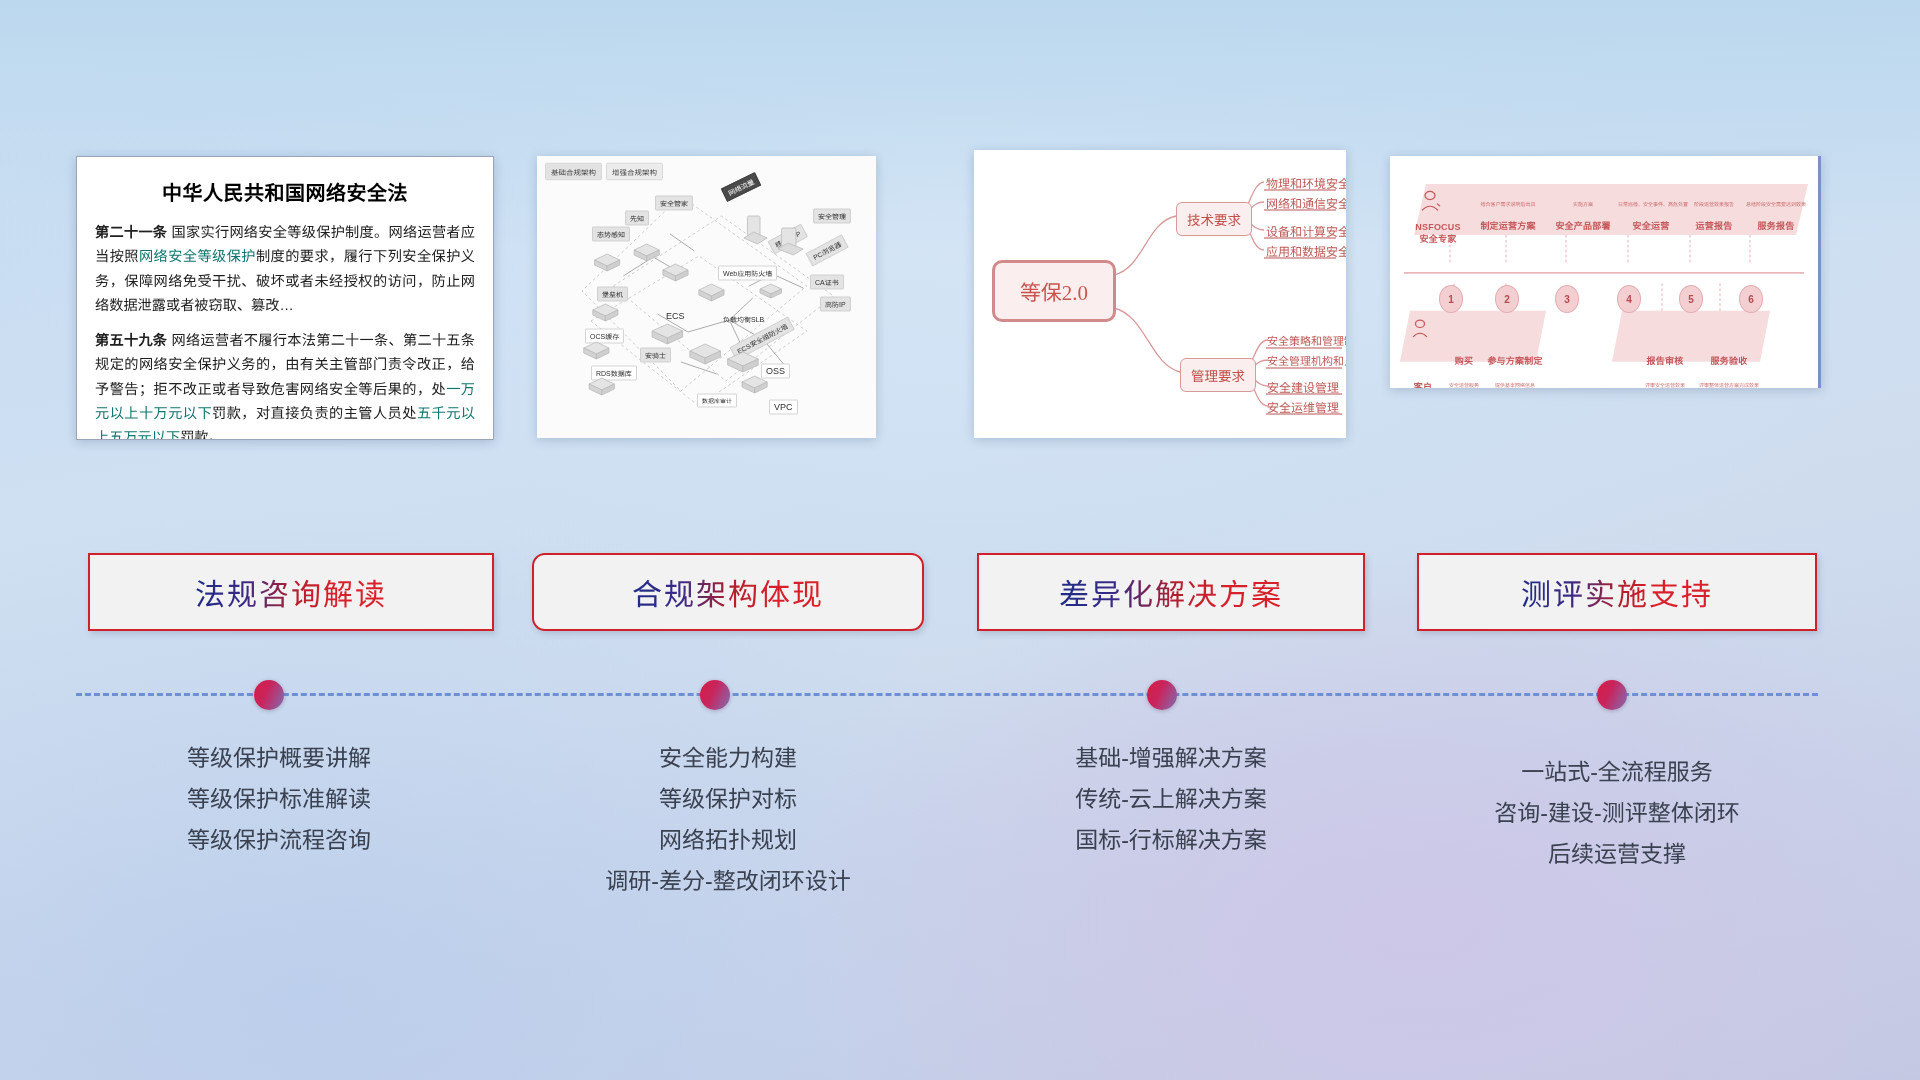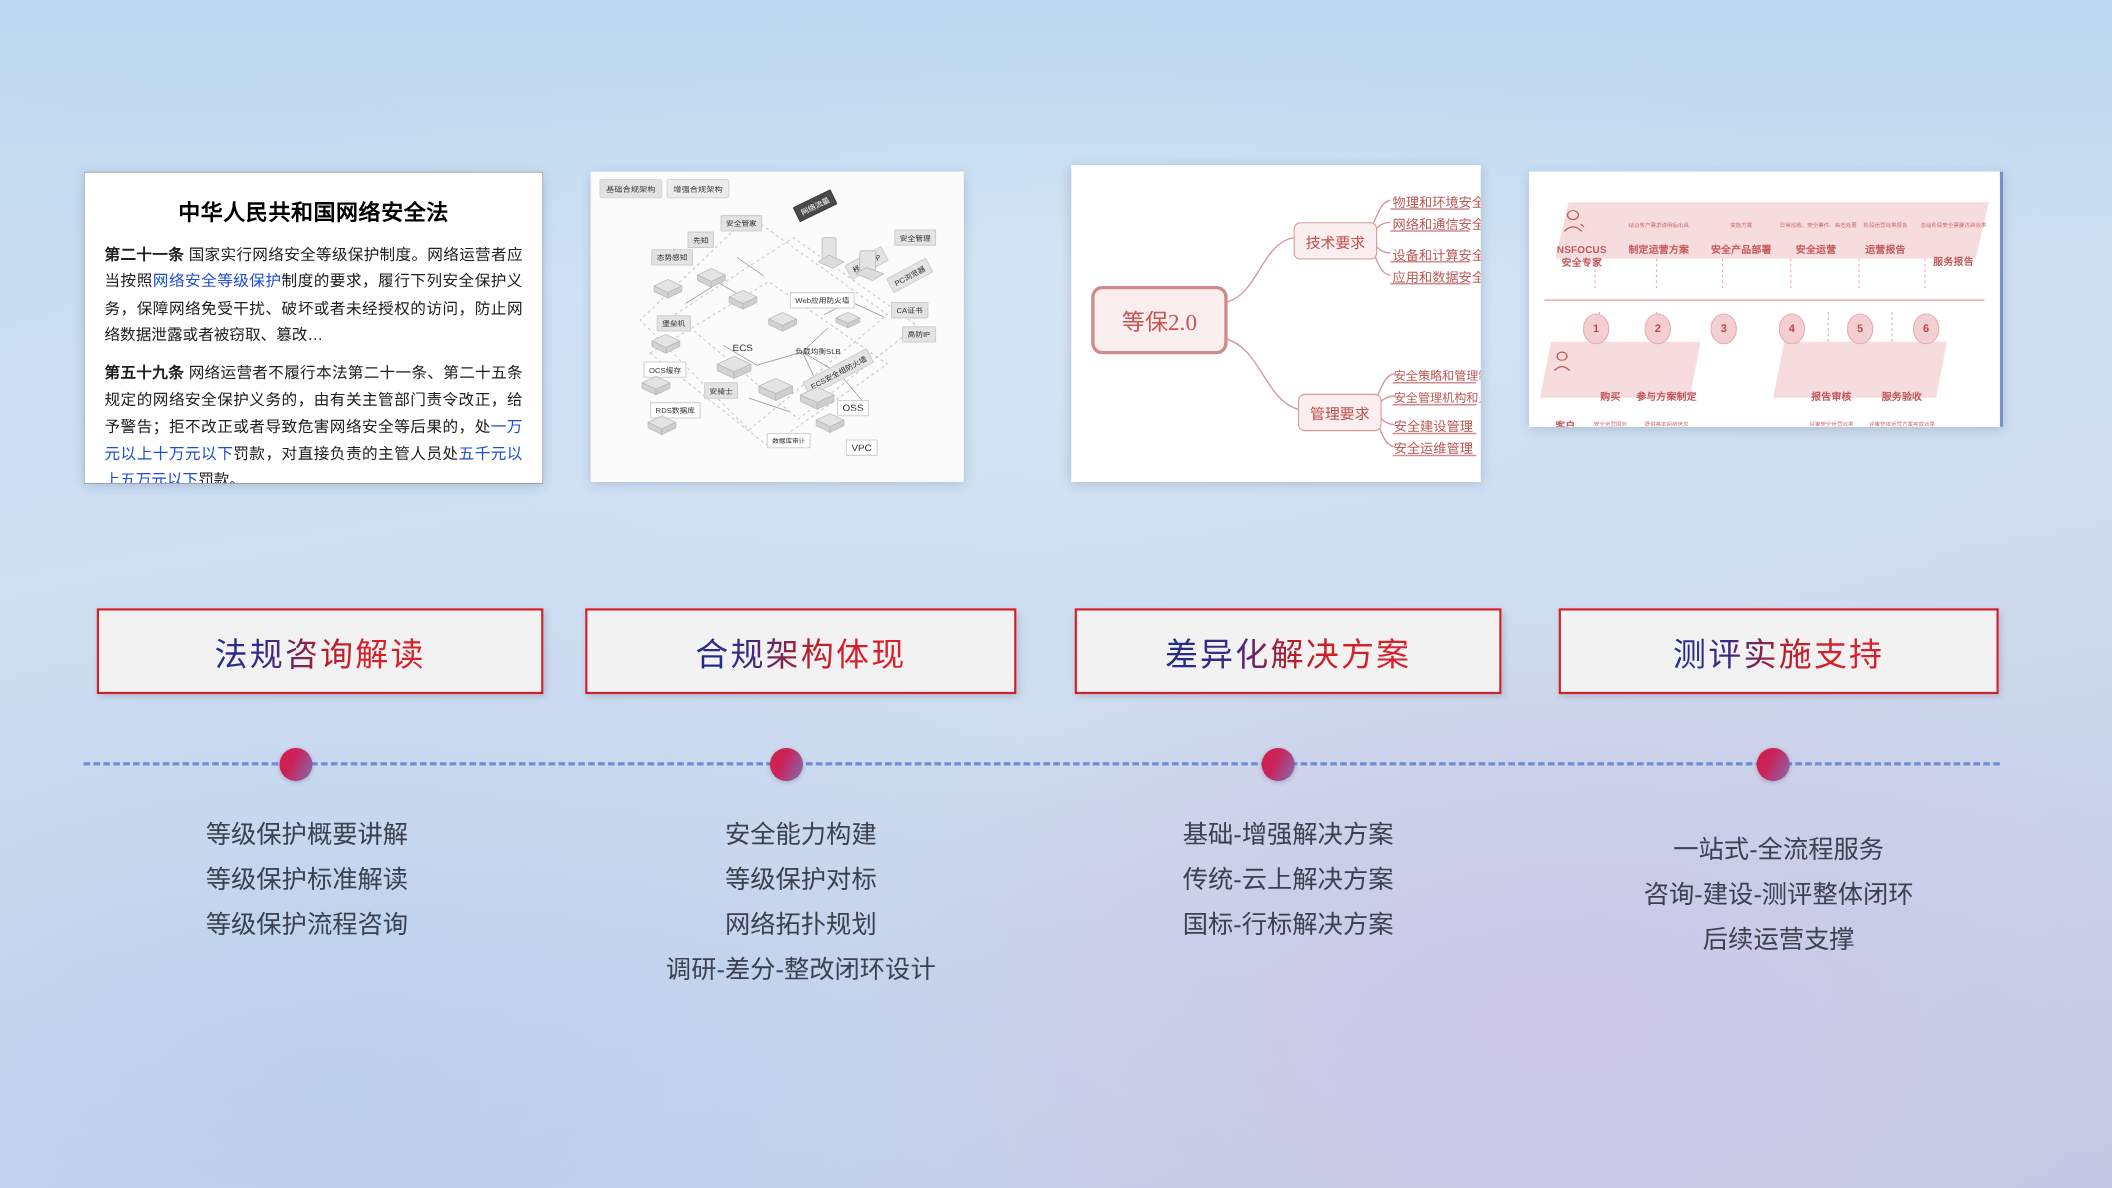--- a/index.html
+++ b/index.html
@@ -36,21 +36,21 @@
   .thumb.t4{left:1390px;top:156px;width:428px;height:232px;border-right:3px solid #7b8fc9;}
 
   
   .law{padding:14px 18px 8px 18px;box-sizing:border-box;height:100%;}
   .law-title{
     text-align:center;font-weight:bold;font-size:20px;color:#000000;
     letter-spacing:.5px;margin:6px 0 14px 0;
   }
   .law-p{font-size:14.2px;line-height:1.72;color:#202020;text-align:justify;margin:0 0 10px 0;}
   .law-p b{font-weight:bold;}
-  .law-p .r{color:#1d4ed8;}
+  .law-p .r{color:#0f766e;}
 
   
   .arch{position:relative;width:100%;height:100%;background:#fbfbfb;}
   .arch .tabs{position:absolute;left:8px;top:6px;display:flex;gap:4px;}
   .arch .tab{
     font-size:7.5px;color:#3d3d3d;background:#ececec;border:1px solid #d6d6d6;
     padding:3px 5px;border-radius:2px;white-space:nowrap;transform:scaleY(.92);
   }
   .arch .tab.sel{background:#e2e2e2;}
   .arch svg{position:absolute;left:0;top:0;width:100%;height:100%;}
@@ -99,21 +99,21 @@
     display:flex;align-items:center;justify-content:center;
     box-shadow:2px 3px 6px rgba(50,60,90,.18);
   }
   .titlebox .txt{
     font-size:30px;font-weight:500;letter-spacing:2px;
     background:linear-gradient(90deg,#1f2c86 0%,#3b2a86 26%,#b11f2c 52%,#d8202a 72%,#d8202a 100%);
     -webkit-background-clip:text;background-clip:text;color:transparent;
     -webkit-text-fill-color:transparent;
   }
   .tb1{left:88px;top:553px;width:406px;}
-  .tb2{left:532px;top:553px;width:392px;}
+  .tb2{left:532px;top:553px;width:392px;border-radius:13px;}
   .tb3{left:977px;top:553px;width:388px;}
   .tb4{left:1417px;top:553px;width:400px;}
 
   
   .tl-line{
     position:absolute;left:76px;top:693px;width:1742px;height:0;
     border-top:3px dashed #6f8fd4;
   }
   .dot{
     position:absolute;width:30px;height:30px;border-radius:50%;top:680px;
@@ -357,21 +357,21 @@
         <div class="band" style="left:228px;top:44px;text-align:center;width:66px;">
           <div class="sm">日常巡检、安全事件、高危处置</div>
           <div class="big" style="margin-top:12px">安全运营</div>
         </div>
         <div class="band" style="left:292px;top:44px;text-align:center;width:64px;">
           <div class="sm">阶段运营效果报告</div>
           <div class="big" style="margin-top:12px">运营报告</div>
         </div>
         <div class="band" style="left:354px;top:44px;text-align:center;width:64px;">
           <div class="sm">总结阶段安全需要达到效果</div>
-          <div class="big" style="margin-top:23px">服务报告</div>
+          <div class="big" style="margin-top:12px">服务报告</div>
         </div>
 
         <div class="band" style="left:16px;top:224px;text-align:center;width:34px;">
           <div class="big">客户</div>
         </div>
         <div class="band" style="left:50px;top:198px;text-align:center;width:48px;">
           <div class="big">购买</div>
           <div class="sm" style="margin-top:14px">安全运营服务</div>
         </div>
         <div class="band" style="left:94px;top:198px;text-align:center;width:62px;">

